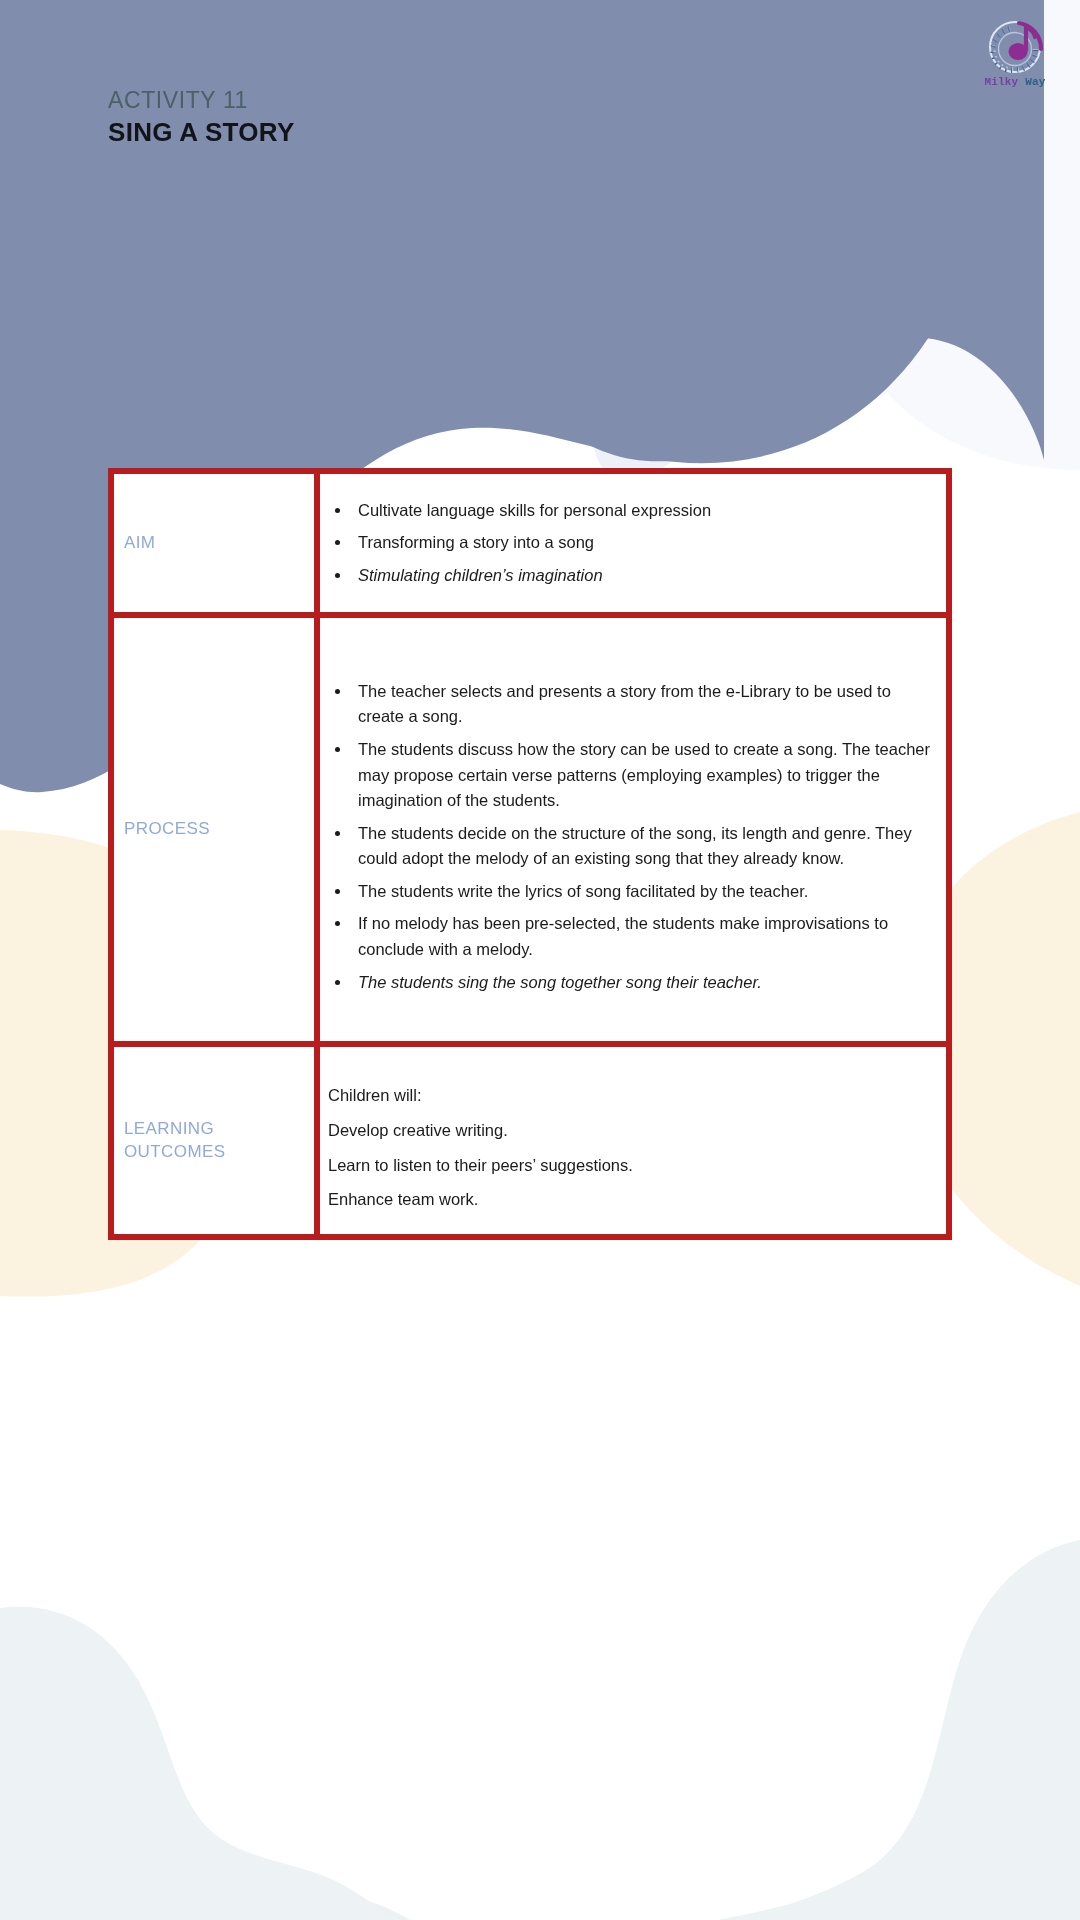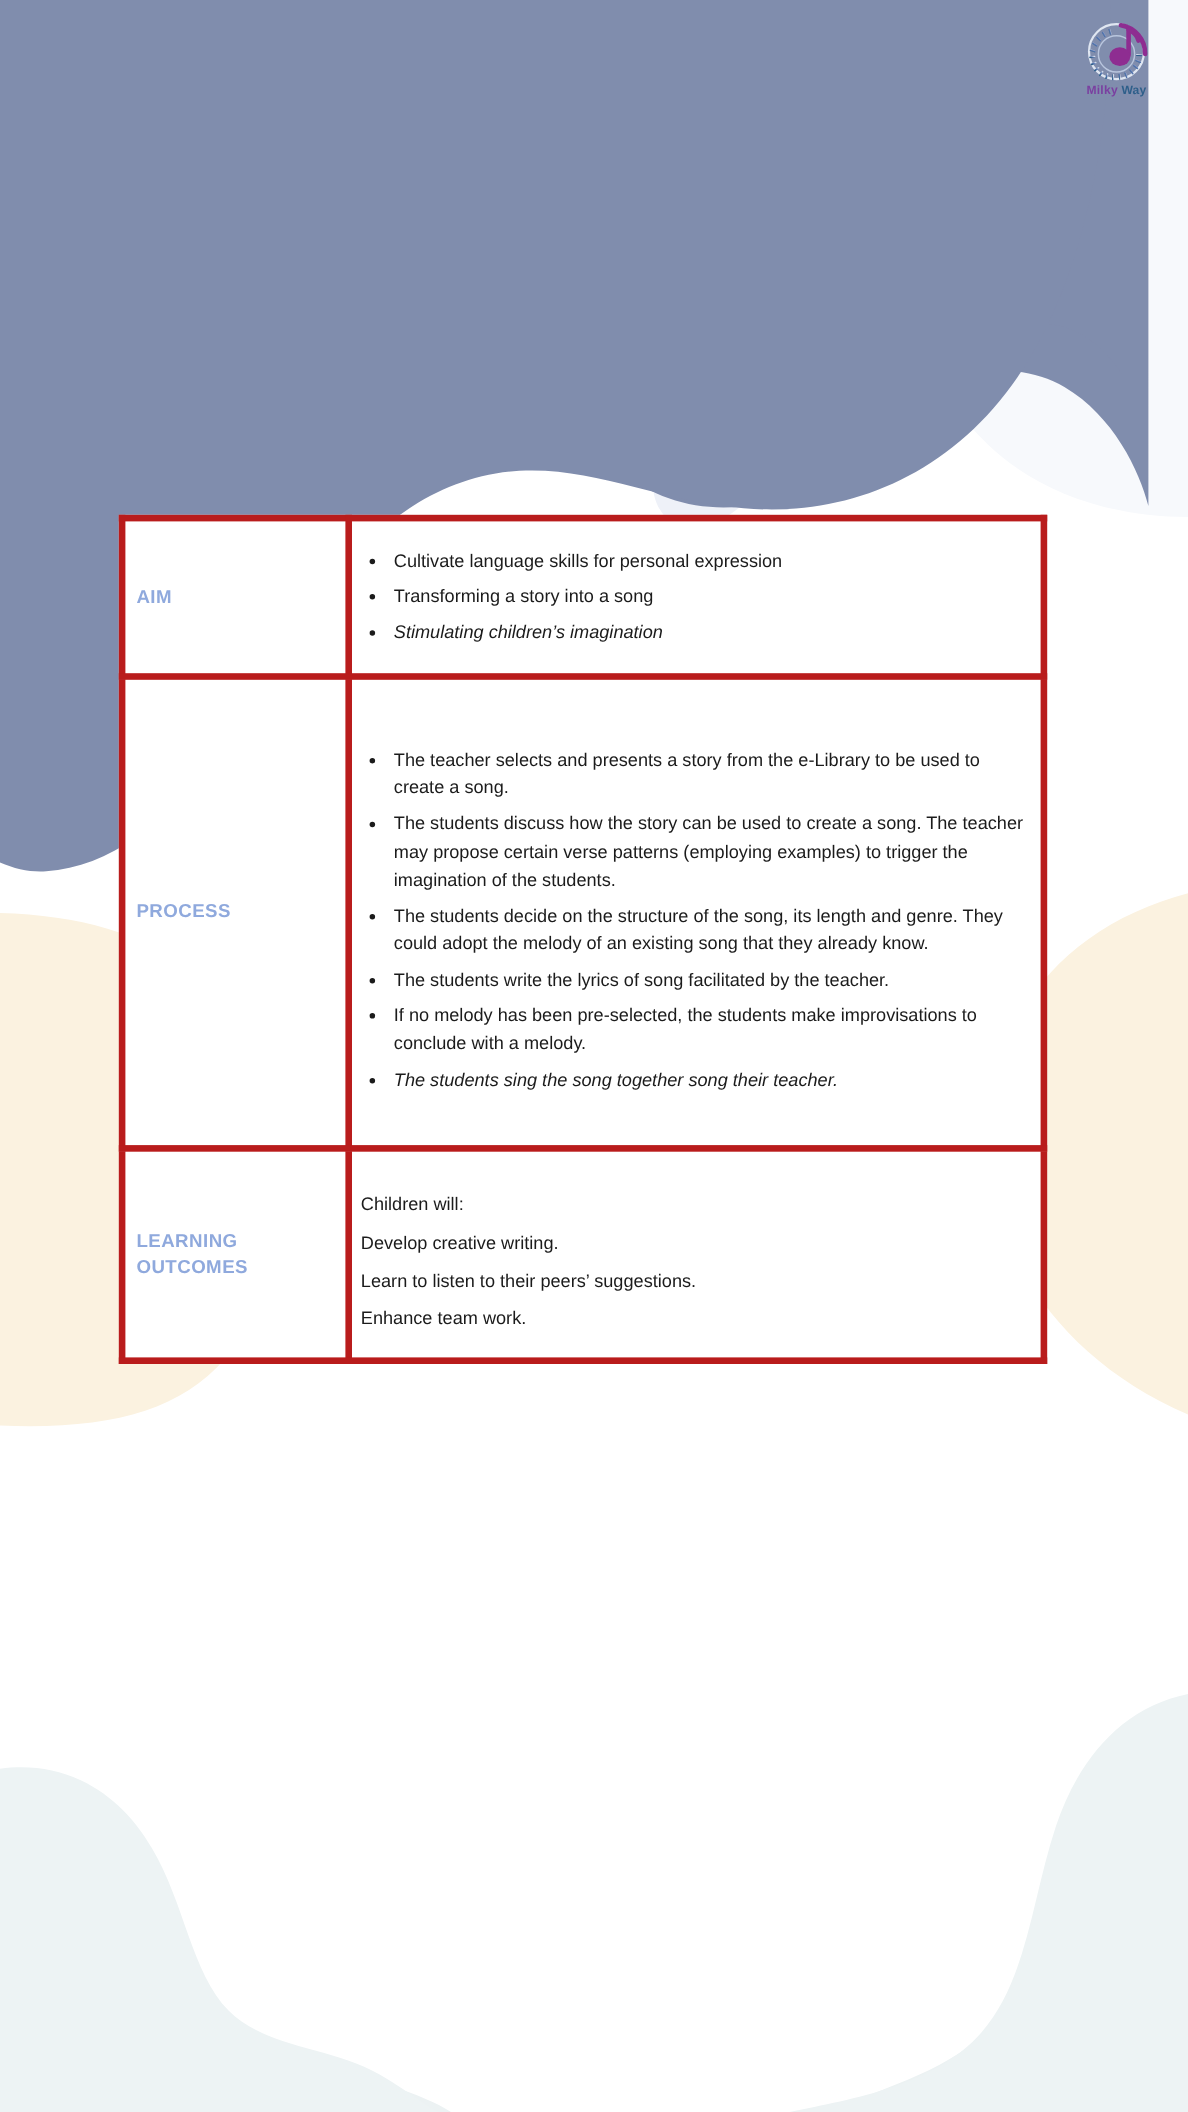--- a/index.html
+++ b/index.html
@@ -56,20 +56,21 @@
 
   
   .logo {
     position: absolute;
     right: 22px;
     top: 16px;
     width: 86px;
     height: 82px;
     z-index: 6;
     text-align: center;
+    font-family: Liberation Mono, monospace;
   }
   .logo-mark { display: block; }
   .logo-text {
     display: block;
     margin-top: -2px;
     font-size: 11px;
     font-weight: 600;
     letter-spacing: 0.2px;
     color: #7a3fa0;
   }
@@ -92,21 +93,21 @@
   }
   table.activity-table td {
     border: 6px solid #b91c1c;
     vertical-align: middle;
     background: #ffffff;
   }
   td.label-cell {
     width: 190px;
     padding: 14px 0 14px 10px;
     color: #8fa9dd;
-    font-weight: 700;
+    font-weight: 400;
     font-size: 17px;
     letter-spacing: 0.4px;
     line-height: 1.35;
   }
   td.content-cell {
     padding: 14px 14px 14px 8px;
     color: #1b1b1b;
     font-size: 16.5px;
     line-height: 1.55;
   }
@@ -176,20 +177,24 @@
          L0,1920 Z"></path>
     <path fill="#edf3f4" d="M0,1608 C58,1600 108,1628 138,1680 C168,1730 174,1794 208,1828
          C244,1864 306,1860 352,1890 C378,1906 394,1920 400,1920 L0,1920 Z"></path>
 
     <path fill="#ecf2f3" d="M1080,1546 C1032,1556 996,1594 976,1646 C952,1708 946,1784 910,1832
          C872,1882 800,1898 752,1920 L1080,1920 Z"></path>
     <path fill="#edf3f4" d="M1080,1540 C1020,1552 980,1600 960,1660 C938,1726 934,1800 892,1848
          C850,1896 776,1908 718,1920 L1080,1920 Z"></path>
   </svg>
 
+  <div class="header-block">
+    <div class="activity-kicker">ACTIVITY 11</div>
+    <div class="activity-title">SING A STORY</div>
+  </div>
 
   <div class="logo">
     <svg class="logo-mark" width="86" height="62" viewBox="0 0 86 62" aria-hidden="true">
       <defs>
         <linearGradient id="ringGrad" x1="0" y1="1" x2="1" y2="0">
           <stop offset="0%" stop-color="#2e5f8a"></stop>
           <stop offset="55%" stop-color="#5a79b5"></stop>
           <stop offset="100%" stop-color="#cfd8e8"></stop>
         </linearGradient>
       </defs>

